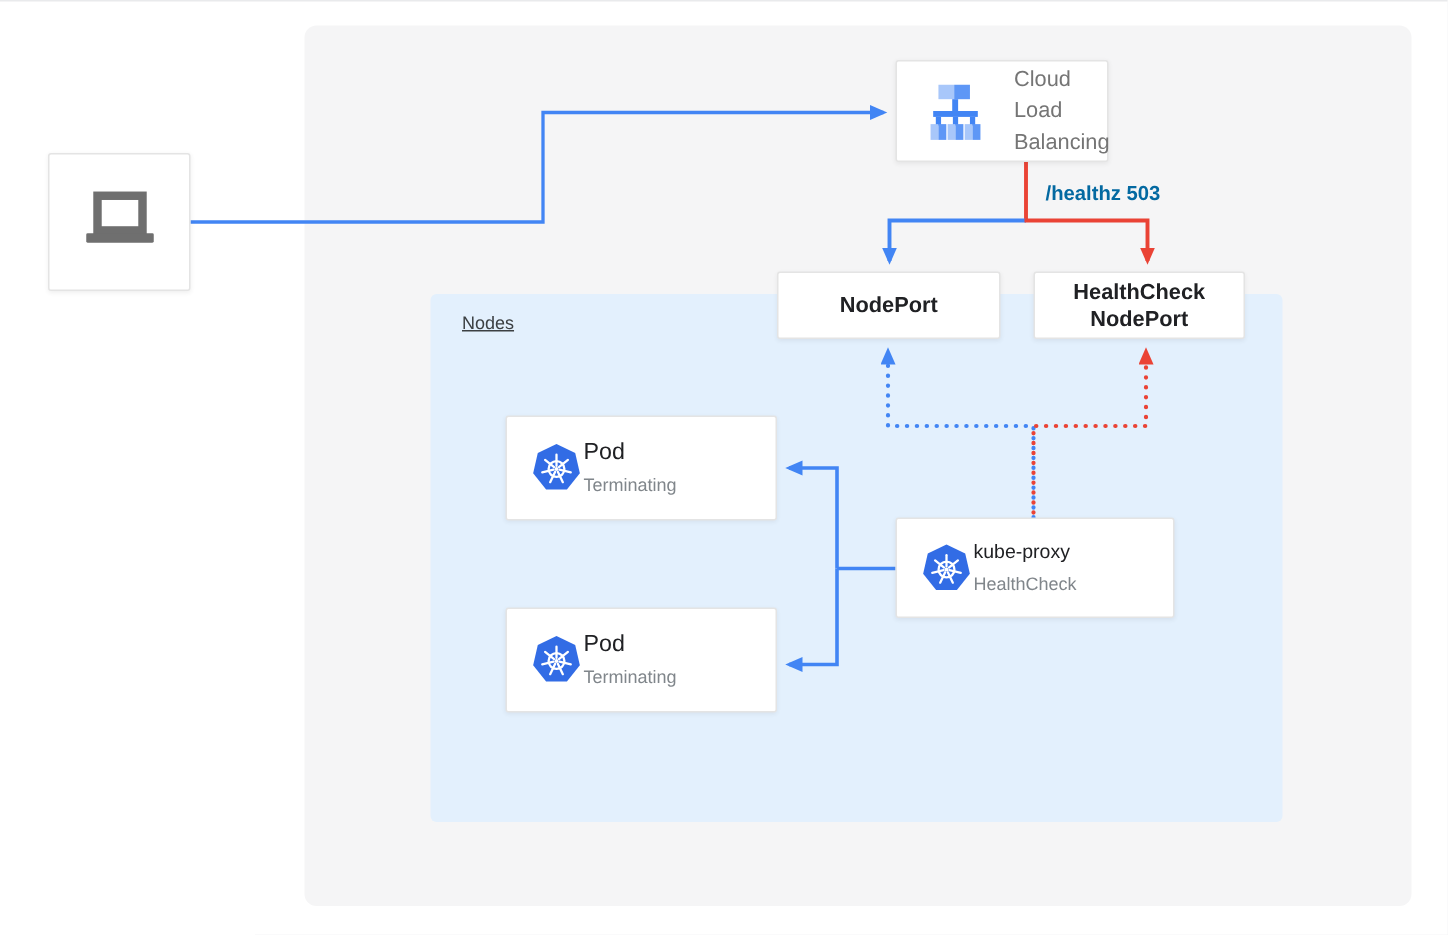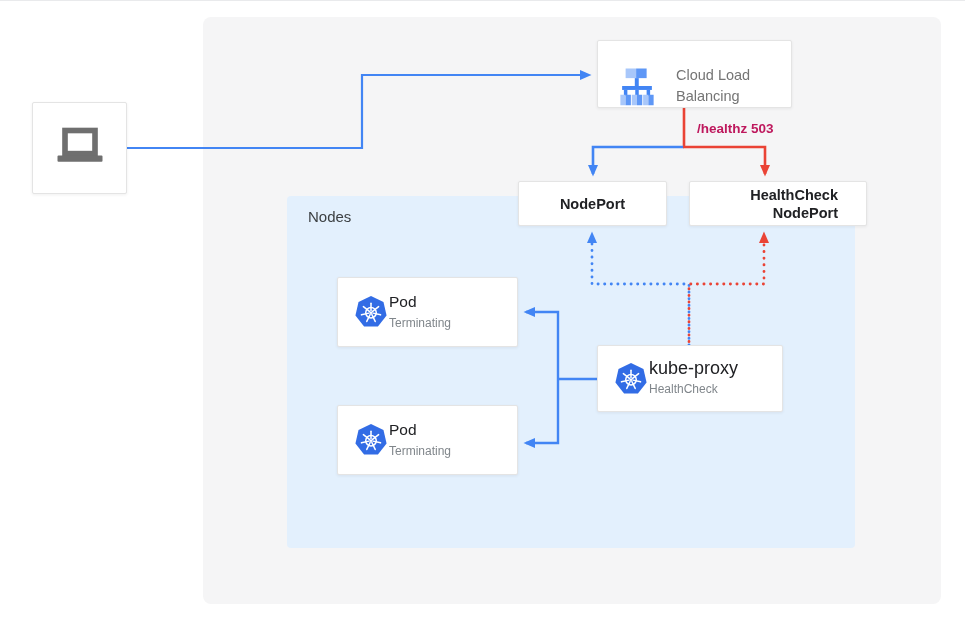--- a/index.html
+++ b/index.html
@@ -13,46 +13,46 @@
   .panel{
     position:absolute;left:203px;top:17px;width:738px;height:587px;
     background:#f5f5f6;border-radius:8px;
   }
   .nodes-panel{
     position:absolute;left:287px;top:196px;width:568px;height:352px;
     background:#e3f0fd;border-radius:4px;
   }
   .nodes-label{
     position:absolute;left:21px;top:12px;
-    font-size:15px;color:#3c4043;
+    font-size:12px;color:#3c4043;text-decoration:underline;
   }
   .box{
     position:absolute;background:#ffffff;border:1px solid #e4e4e4;
     border-radius:2px;box-sizing:border-box;
     box-shadow:0 1px 3px rgba(60,64,67,.08);
   }
   .laptop-box{left:32px;top:102px;width:95px;height:92px;
     display:flex;align-items:center;justify-content:center;}
-  .clb-box{left:597px;top:40px;width:195px;height:68px;
-    display:flex;align-items:flex-end;padding-left:18px;gap:18px;}
+  .clb-box{left:597px;top:40px;width:142px;height:68px;
+    display:flex;align-items:center;padding-left:18px;gap:18px;}
   .clb-text{font-size:14.5px;color:#757575;line-height:21px;width:92px;}
   .port-box{display:flex;align-items:center;justify-content:center;text-align:center;}
   .nodeport-box{left:518px;top:181px;width:149px;height:45px;}
-  .hc-box{left:689px;top:181px;width:178px;height:45px;text-align:right;}
+  .hc-box{left:689px;top:181px;width:141px;height:45px;}
   .port-label{font-weight:bold;font-size:14.5px;color:#202124;line-height:18px;width:120px;}
   .entity-box{display:flex;align-items:center;padding-left:16px;gap:1px;}
   .pod1-box{left:337px;top:277px;width:181px;height:70px;}
   .pod2-box{left:337px;top:405px;width:181px;height:70px;}
   .kproxy-box{left:597px;top:345px;width:186px;height:67px;}
   .entity-title{font-size:15.5px;color:#202124;line-height:22px;}
   .entity-sub{font-size:12px;color:#80868b;line-height:21px;}
-  .kproxy-box .entity-title{font-size:18px;}
+  .kproxy-box .entity-title{font-size:13px;}
   .healthz{
     position:absolute;left:697px;top:121px;
-    font-size:13.5px;font-weight:bold;color:#be185d;white-space:nowrap;
+    font-size:13.5px;font-weight:bold;color:#0369a1;white-space:nowrap;
   }
   .edges{position:absolute;left:0;top:0;pointer-events:none;}
   .icon{flex:0 0 auto;display:block;}
 </style>
 </head>
 <body>
 
 <div class="hairline"></div>
 <div class="panel"></div>
 

